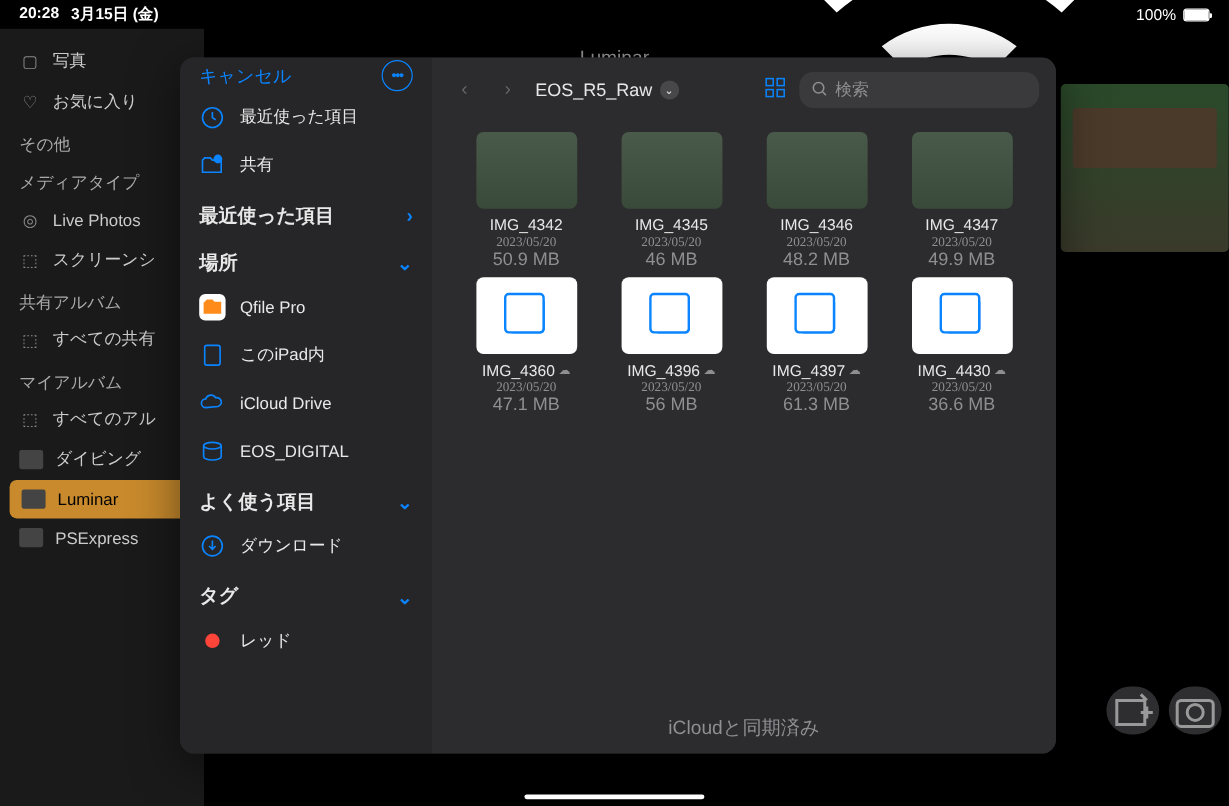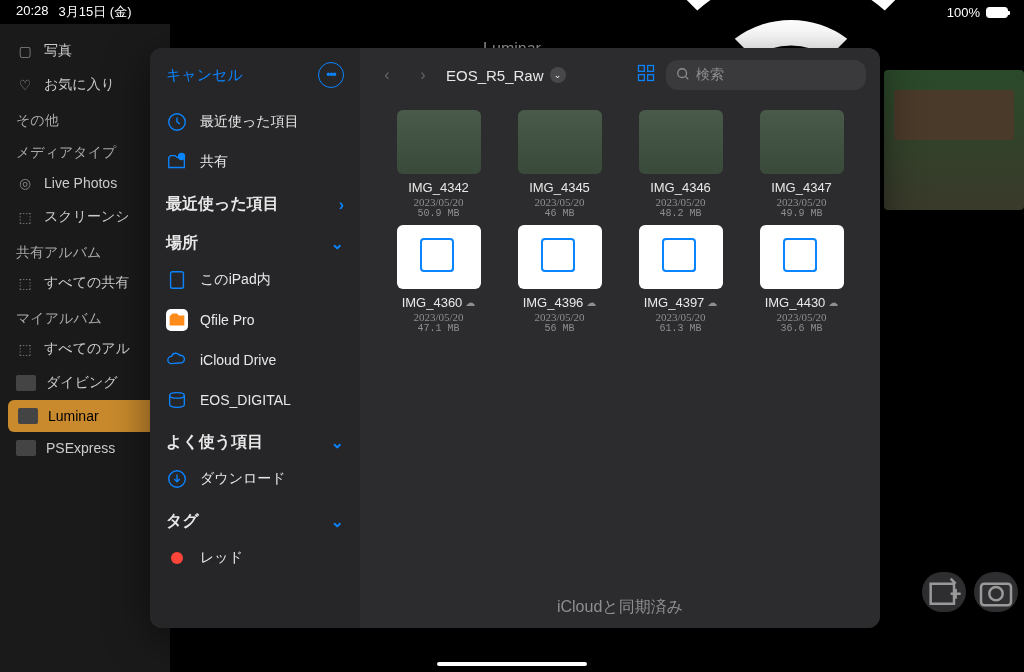--- a/index.html
+++ b/index.html
@@ -1,20 +1,20 @@
 <!DOCTYPE html>
 <html><head>
 <meta charset="utf-8">
 <style>
 *{margin:0;padding:0;box-sizing:border-box;font-family:-apple-system,BlinkMacSystemFont,"Segoe UI",sans-serif;}
 body{width:1024px;height:672px;background:#000;color:#fff;overflow:hidden;position:relative;}
 
 
 .status-bar{display:flex;justify-content:space-between;align-items:center;padding:4px 16px;font-size:13px;height:24px;}
-.status-left{display:flex;gap:10px;}
+.status-left{display:flex;gap:10px;font-weight:bold;}
 .status-right{display:flex;gap:6px;align-items:center;}
 .battery{width:22px;height:11px;border:1px solid #fff;border-radius:3px;position:relative;}
 .battery::after{content:"";position:absolute;right:-3px;top:3px;width:2px;height:4px;background:#fff;border-radius:0 1px 1px 0;}
 .battery-fill{background:#fff;width:100%;height:100%;border-radius:1px;}
 
 
 .bg-sidebar{position:absolute;left:0;top:24px;width:170px;height:648px;background:#1a1a1a;padding:10px 0;font-size:14px;color:#ccc;}
 .bg-item{display:flex;align-items:center;gap:10px;padding:8px 16px;}
 .bg-icon{width:18px;height:18px;display:flex;align-items:center;justify-content:center;color:#888;}
 .bg-header{padding:10px 16px 4px;font-size:14px;color:#aaa;font-weight:400;}
@@ -31,21 +31,21 @@
 .home-indicator{position:absolute;bottom:6px;left:50%;transform:translateX(-50%);width:150px;height:4px;background:#fff;border-radius:2px;}
 
 
 .luminar-title{position:absolute;top:40px;left:50%;transform:translateX(-50%);font-size:16px;color:#999;}
 
 
 .picker{position:absolute;left:150px;top:48px;width:730px;height:580px;background:#2c2c2e;border-radius:12px;display:flex;overflow:hidden;box-shadow:0 10px 40px rgba(0,0,0,0.5);}
 
 
 .p-side{width:210px;background:#262628;display:flex;flex-direction:column;font-size:14px;}
-.p-sidehead{display:flex;justify-content:space-between;align-items:center;padding:14px 16px;}
+.p-sidehead{display:flex;justify-content:space-between;align-items:center;padding:2px 16px;}
 .cancel{color:#0a84ff;font-size:15px;}
 .more{width:26px;height:26px;border:1.5px solid #0a84ff;border-radius:50%;display:flex;align-items:center;justify-content:center;color:#0a84ff;font-size:12px;letter-spacing:-1px;}
 .p-row{display:flex;align-items:center;gap:12px;padding:9px 16px;color:#e8e8e8;}
 .p-row .p-icon{width:22px;height:22px;display:flex;align-items:center;justify-content:center;color:#0a84ff;flex:none;}
 .p-sechead{display:flex;justify-content:space-between;align-items:center;padding:12px 16px 6px;font-size:16px;font-weight:600;color:#e8e8e8;}
 .chev{color:#0a84ff;}
 .p-row.qfile .p-icon{background:#fff;border-radius:5px;}
 .dot-red{width:12px;height:12px;background:#ff453a;border-radius:50%;}
 
 
@@ -60,21 +60,21 @@
 
 .grid{flex:1;display:grid;grid-template-columns:repeat(4,1fr);gap:6px 4px;padding:8px 20px;align-content:start;overflow-y:auto;}
 .file{display:flex;flex-direction:column;align-items:center;text-align:center;}
 .thumb{width:84px;height:64px;border-radius:6px;margin-bottom:6px;background:linear-gradient(#4a5a4a,#3a4a3a);position:relative;overflow:hidden;}
 .thumb.doc{background:#fff;display:flex;align-items:center;justify-content:center;}
 .doc-inner{width:30px;height:30px;border:2px solid #0a84ff;border-radius:4px;position:relative;}
 .doc-inner::after{content:"";position:absolute;left:-6px;top:-6px;width:30px;height:30px;border:2px solid #0a84ff;border-radius:4px;background:#fff;}
 .fname{font-size:13px;color:#e8e8e8;display:flex;align-items:center;gap:3px;justify-content:center;}
 .cloud-badge{font-size:10px;color:#8e8e93;}
 .fdate{font-size:11px;color:#8e8e93;margin-top:1px;font-family:Liberation Serif, serif;}
-.fsize{font-size:10px;color:#8e8e93;font-family:Liberation Mono, monospace;}
+.fsize{font-size:15px;color:#8e8e93;}
 
 .p-footer{text-align:center;padding:10px;font-size:12px;color:#e8e8e8;}
 .p-footer .sync{color:#8e8e93;font-size:16px;margin-top:2px;}
 
 svg{width:100%;height:100%;}
 </style>
 </head>
 <body>
 
 <div class="status-bar">
@@ -180,35 +180,35 @@
       <span>共有</span>
     </div>
     <div class="p-sechead">
       <span>最近使った項目</span>
       <span class="chev">›</span>
     </div>
     <div class="p-sechead">
       <span>場所</span>
       <span class="chev">⌄</span>
     </div>
+    <div class="p-row qfile">
+      <span class="p-icon">
+          <svg viewBox="0 0 24 24">
+            <path d="M4 8l3-3h5l2 2h6v11H4z" fill="#ff8c1a"></path>
+          </svg>
+        </span>
+      <span>Qfile Pro</span>
+    </div>
     <div class="p-row">
       <span class="p-icon">
           <svg viewBox="0 0 24 24">
             <rect x="5" y="3" width="14" height="18" rx="2" stroke="#0a84ff" stroke-width="1.5" fill="none"></rect>
           </svg>
         </span>
       <span>このiPad内</span>
-    </div>
-    <div class="p-row qfile">
-      <span class="p-icon">
-          <svg viewBox="0 0 24 24">
-            <path d="M4 8l3-3h5l2 2h6v11H4z" fill="#ff8c1a"></path>
-          </svg>
-        </span>
-      <span>Qfile Pro</span>
     </div>
     <div class="p-row">
       <span class="p-icon">
           <svg viewBox="0 0 24 24">
             <path d="M6 16a4 4 0 010-8 5 5 0 019-1 4 4 0 012 8z" stroke="#0a84ff" stroke-width="1.5" fill="none"></path>
           </svg>
         </span>
       <span>iCloud Drive</span>
     </div>
     <div class="p-row">

